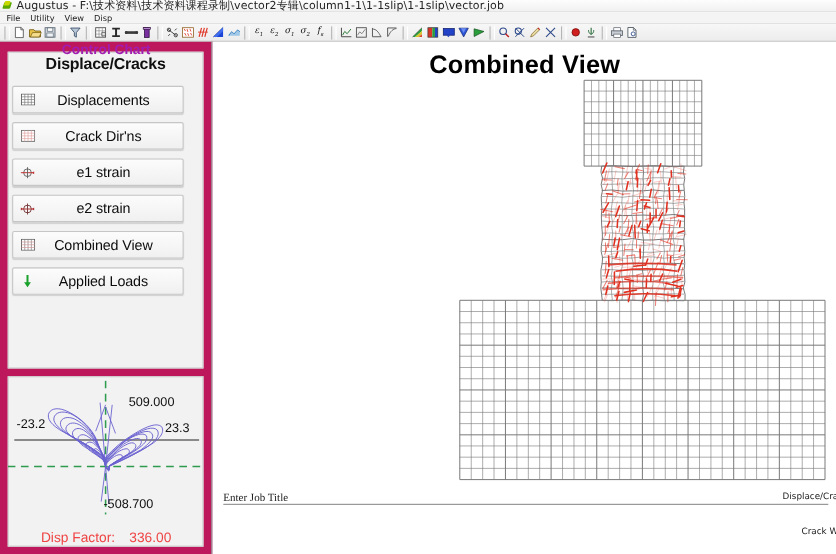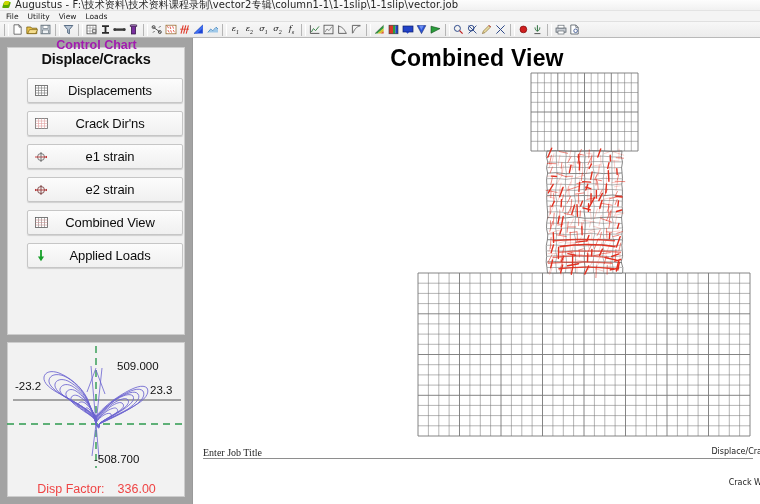--- a/index.html
+++ b/index.html
@@ -56,38 +56,38 @@
   .tb svg{display:block;}
   .tbsep{width:3px;height:12px;margin:0 2px;flex:0 0 auto;
     border-left:1px solid #b5b5b5;border-right:1px solid #ffffff;}
   .tbtxt{font-size:8px;font-style:italic;color:#101010;
     font-family:"DejaVu Serif",serif;line-height:1;}
   .tbtxt sub{font-size:5px;}
 
   
   .leftpane{
     position:absolute;left:0;top:38px;width:193px;height:466px;
-    background:#a3a3a3;box-sizing:border-box;
+    background:#be185d;box-sizing:border-box;
     border-right:1px solid #9a9a9a;
   }
   .panel{
     position:absolute;left:7px;top:9px;width:178px;height:288px;
     background:#f2f2f2;border:1px solid #cdcdcd;box-sizing:border-box;
   }
   .panel-title{
     position:absolute;left:0;top:13px;width:178px;text-align:center;
     font-size:14.5px;font-weight:bold;color:#101010;letter-spacing:-0.2px;
   }
   .btnlist{position:absolute;left:11px;top:40px;width:156px;}
   .tbtn{
     position:relative;width:156px;height:25px;margin-bottom:8px;
     background:linear-gradient(#fcfcfc,#f0f0f0);
     border:1px solid #c6c6c6;border-radius:2px;
     box-shadow:0 1px 1px rgba(0,0,0,.14);
-    display:flex;align-items:center;cursor:default;box-sizing:border-box;margin-left:16px;
+    display:flex;align-items:center;cursor:default;box-sizing:border-box;
   }
   .tbtn .bicon{width:26px;flex:0 0 auto;display:flex;align-items:center;justify-content:center;}
   .tbtn .blabel{
     flex:1 1 auto;text-align:center;font-size:13px;color:#0c0c0c;
     padding-right:16px;letter-spacing:-0.1px;
   }
   
   .mesh-ic{width:13px;height:11px;display:block;}
   
   .cross-ic{width:14px;height:12px;display:block;}
@@ -147,21 +147,21 @@
       <span class="g1"></span>
         <span class="g2"></span>
     </span>
     <span class="title-text">Augustus  -  F:\技术资料\技术资料课程录制\vector2专辑\column1-1\1-1slip\1-1slip\vector.job</span>
   </div>
 
   <div class="menubar">
     <span class="menu-item">File</span>
     <span class="menu-item">Utility</span>
     <span class="menu-item">View</span>
-    <span class="menu-item">Loads</span>
+    <span class="menu-item">Disp</span>
   </div>
 
   <div class="toolbar">
     <div class="tbsep"></div>
 
     <div class="tb">
       <svg width="11" height="11" viewBox="0 0 11 11">
           <path d="M2 .8h5l2.2 2.2v7.2H2z" fill="#fff" stroke="#555" stroke-width=".8"></path>
           <path d="M7 .8v2.3h2.2" fill="none" stroke="#555" stroke-width=".8"></path>
         </svg>

